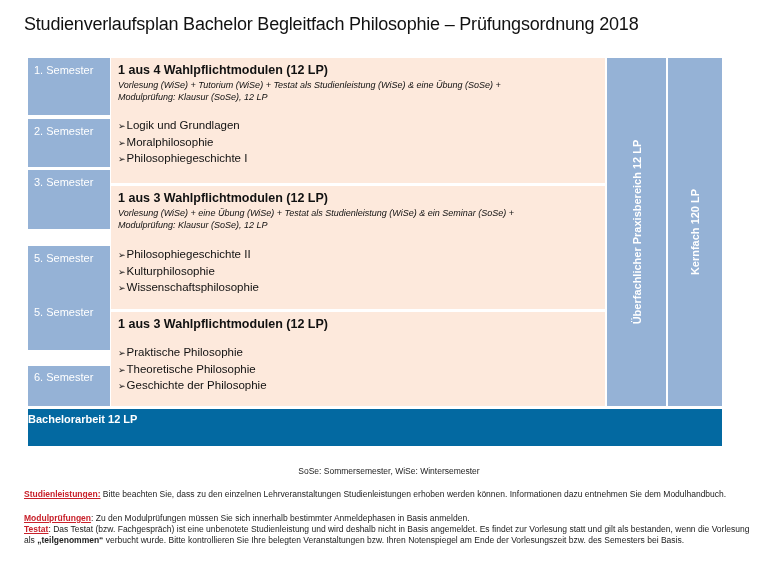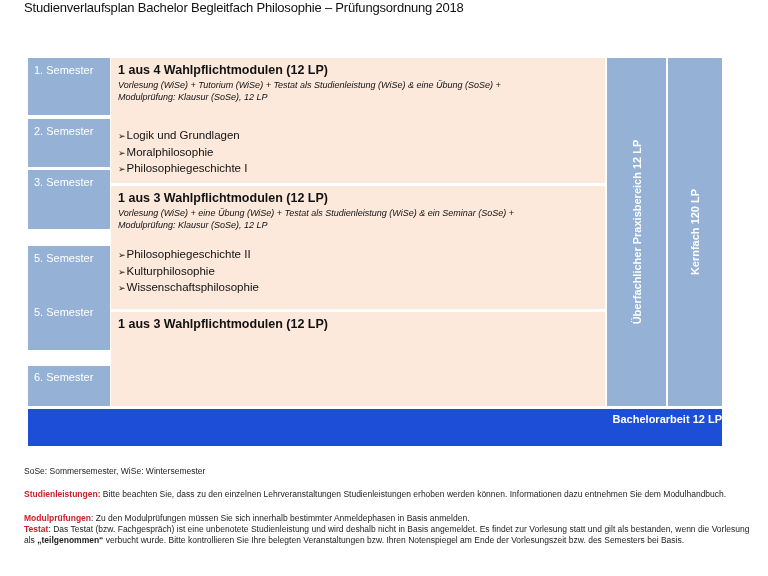--- a/index.html
+++ b/index.html
@@ -1,50 +1,50 @@
 <!DOCTYPE html>
 <html><head>
 <meta charset="utf-8">
 <style>
   html, body { margin:0; padding:0; background:#ffffff; }
   body { width:768px; height:576px; position:relative; overflow:hidden; font-family:"Liberation Sans", sans-serif; color:#111; }
-  .title { position:absolute; left:24px; top:0; font-size:13px; letter-spacing:-0.2px; color:#111; white-space:nowrap; }
+  .title { position:absolute; left:24px; top:14px; font-size:18px; letter-spacing:-0.2px; color:#111; white-space:nowrap; }
   .sem { position:absolute; left:28px; width:82px; background:#95b2d6; color:#fff; font-size:11px; padding:6px 0 1px 6px; box-sizing:border-box; }
   .block { position:absolute; left:111px; width:494px; background:#fde9dc; box-sizing:border-box; padding:5px 0 0 7px; }
   .block .head { font-weight:bold; font-size:12.5px; line-height:15px; }
   .block .desc { font-style:italic; font-size:9px; line-height:12px; margin-top:1px; }
   .block .list { margin-top:12px; font-size:11.5px; line-height:15.5px; }
   .block .li { white-space:nowrap; }
   .block .li .arrow { font-size:9px; margin-right:1px; }
   .vcol { position:absolute; top:58px; height:348px; background:#95b2d6; color:#fff; }
   .vcol span { position:absolute; left:50%; top:50%; transform:translate(-50%,-50%) rotate(-90deg); white-space:nowrap; font-weight:bold; font-size:11px; }
-  .ba { position:absolute; left:28px; top:409px; width:694px; height:37px; background:#1d4ed8; color:#fff; font-weight:bold; font-size:11px; text-align:right; padding-top:4px; box-sizing:border-box; }
+  .ba { position:absolute; left:28px; top:409px; width:694px; height:37px; background:#0369a1; color:#fff; font-weight:bold; font-size:11px; text-align:left; padding-top:4px; box-sizing:border-box; }
   .notes { position:absolute; left:24px; font-size:8.5px; line-height:11px; color:#222; width:730px; }
-  .red { color:#c8202a; font-weight:bold; }
+  .red { color:#c8202a; font-weight:bold;text-decoration:underline; }
   .b { font-weight:bold; }
 </style>
 </head>
 <body>
 
 <div class="title">Studienverlaufsplan Bachelor Begleitfach Philosophie – Prüfungsordnung 2018</div>
 
 <div class="sem" style="top:58px;height:57px;"><span>1. Semester</span></div>
 <div class="sem" style="top:119px;height:48px;"><span>2. Semester</span></div>
 <div class="sem" style="top:170px;height:59px;"><span>3. Semester</span></div>
 <div class="sem" style="top:246px;height:63px;"><span>5. Semester</span></div>
 <div class="sem" style="top:300px;height:50px;"><span>5. Semester</span></div>
 <div class="sem" style="top:366px;height:40px;padding-top:5px;"><span>6. Semester</span></div>
 
 <div class="block" style="top:58px;height:125px;">
   <div class="head">1 aus 4 Wahlpflichtmodulen (12 LP)</div>
   <div class="desc">
     <div>Vorlesung (WiSe) + Tutorium (WiSe) + Testat als Studienleistung (WiSe)  &amp;  eine Übung (SoSe) +</div>
     <div>Modulprüfung: Klausur (SoSe), 12 LP</div>
   </div>
-  <div class="list" style="margin-top:25px;">
+  <div class="list" style="margin-top:15px;">
     <div class="li"><span class="arrow">➢</span><span>Logik und Grundlagen</span></div>
     <div class="li"><span class="arrow">➢</span><span>Moralphilosophie</span></div>
     <div class="li"><span class="arrow">➢</span><span>Philosophiegeschichte I</span></div>
   </div>
 </div>
 
 <div class="block" style="top:186px;height:123px;">
   <div class="head">1 aus 3 Wahlpflichtmodulen (12 LP)</div>
   <div class="desc">
     <div>Vorlesung (WiSe) + eine Übung (WiSe) + Testat als Studienleistung (WiSe) &amp;  ein Seminar (SoSe) +</div>
@@ -52,34 +52,39 @@
   </div>
   <div class="list" style="margin-top:16px;">
     <div class="li"><span class="arrow">➢</span><span>Philosophiegeschichte II</span></div>
     <div class="li"><span class="arrow">➢</span><span>Kulturphilosophie</span></div>
     <div class="li"><span class="arrow">➢</span><span>Wissenschaftsphilosophie</span></div>
   </div>
 </div>
 
 <div class="block" style="top:312px;height:94px;">
   <div class="head">1 aus 3 Wahlpflichtmodulen (12 LP)</div>
+  <div class="list" style="margin-top:13px;">
+    <div class="li"><span class="arrow">➢</span><span>Praktische Philosophie</span></div>
+    <div class="li"><span class="arrow">➢</span><span>Theoretische Philosophie</span></div>
+    <div class="li"><span class="arrow">➢</span><span>Geschichte der Philosophie</span></div>
+  </div>
 </div>
 
 <div class="vcol" style="left:607px;width:59px;">
   <span>Überfachlicher Praxisbereich 12 LP</span>
 </div>
 <div class="vcol" style="left:668px;width:54px;">
   <span>Kernfach 120 LP</span>
 </div>
 
 <div class="ba">
   <span>Bachelorarbeit 12 LP</span>
 </div>
 
-<div class="notes" style="top:466px;">SoSe: Sommersemester, WiSe: Wintersemester</div>
+<div class="notes" style="top:466px;text-align:center;">SoSe: Sommersemester, WiSe: Wintersemester</div>
 
 <div class="notes" style="top:489px;">
   <span class="red">Studienleistungen:</span><span> Bitte beachten Sie, dass zu den einzelnen Lehrveranstaltungen Studienleistungen erhoben werden können. Informationen dazu entnehmen Sie dem Modulhandbuch.</span>
 </div>
 
 <div class="notes" style="top:513px;">
   <span class="red">Modulprüfungen</span><span>: Zu den Modulprüfungen müssen Sie sich innerhalb bestimmter Anmeldephasen  in Basis anmelden.</span>
 </div>
 
 <div class="notes" style="top:524px;">

